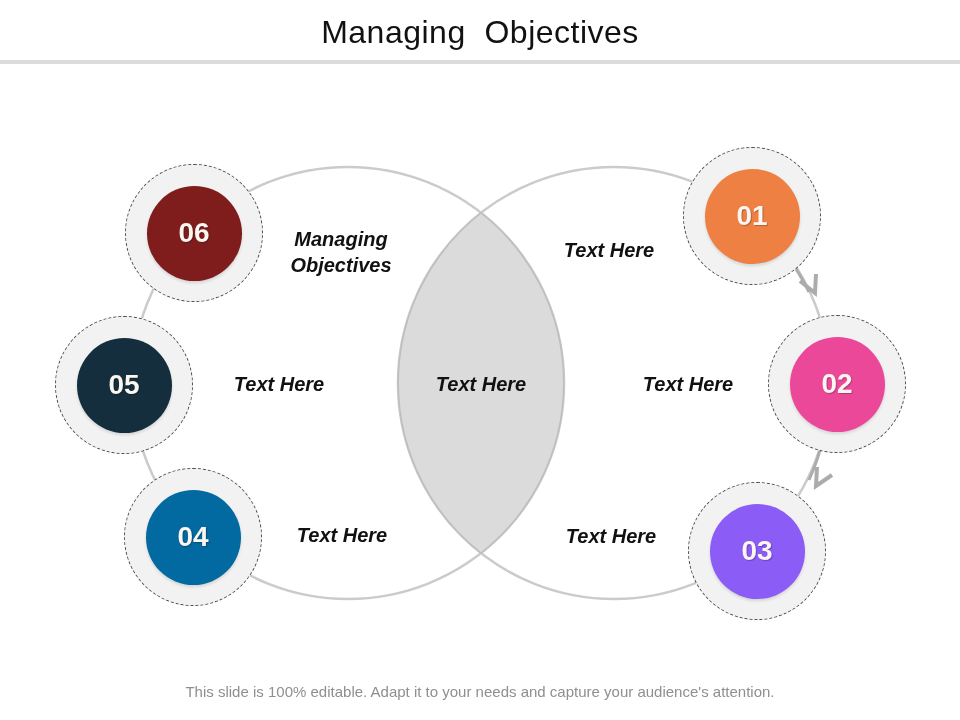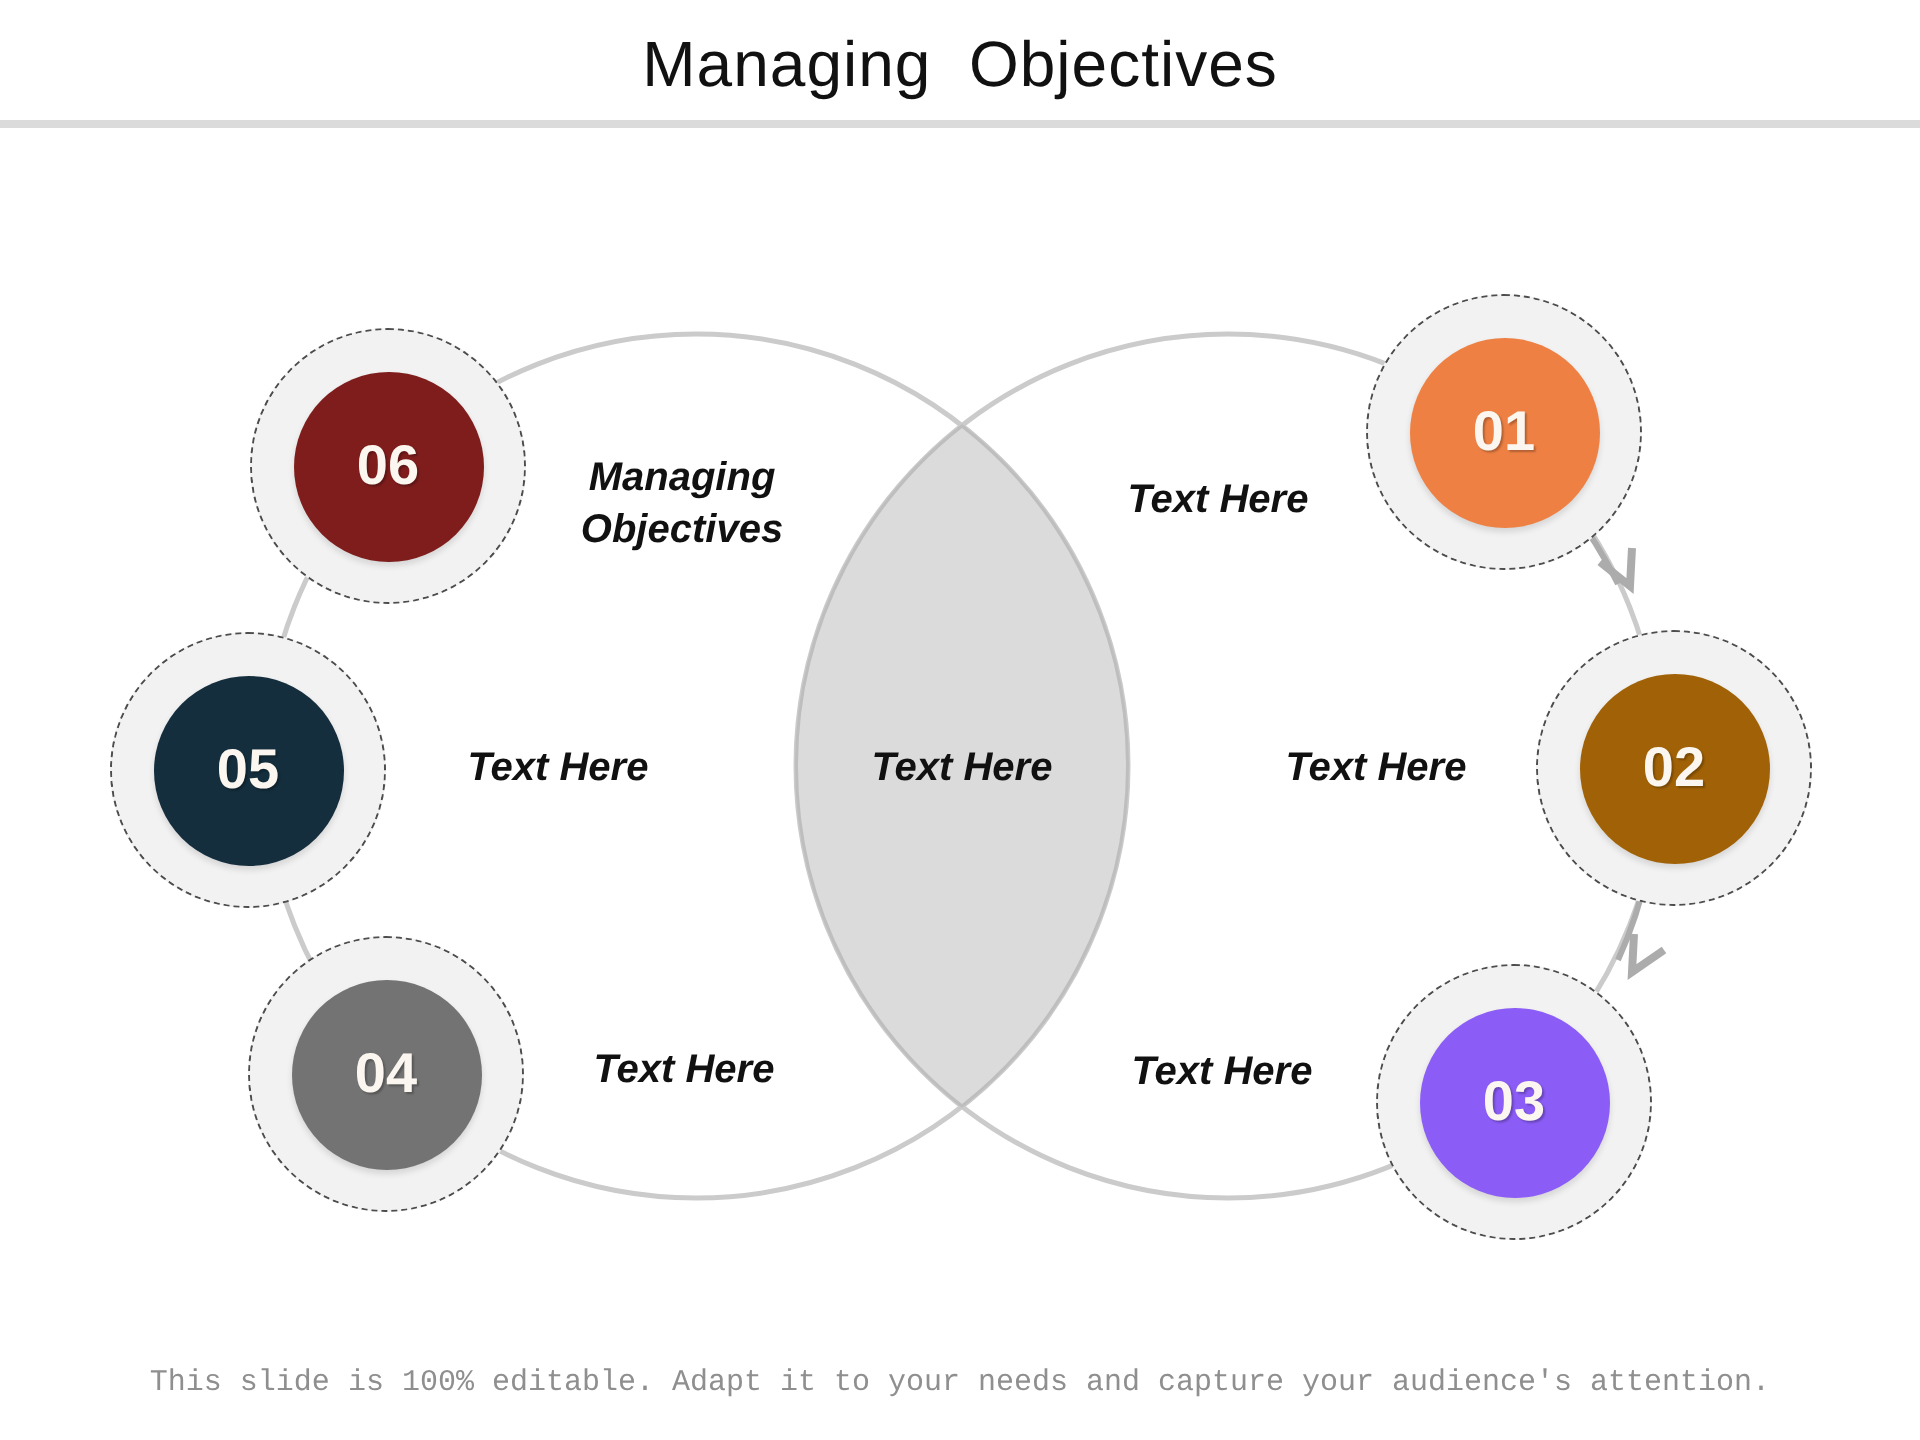--- a/index.html
+++ b/index.html
@@ -28,21 +28,21 @@
     box-shadow:0 2px 3px rgba(0,0,0,.12);
   }
   .text-label{
     position:absolute;transform:translate(-50%,-50%);
     font-size:20px;font-weight:bold;font-style:italic;color:#111;
     white-space:nowrap;text-align:center;line-height:1.3;
   }
   .text-label.wrap{white-space:normal;width:140px;}
   .slide-footer{
     position:absolute;top:683px;left:0;width:960px;text-align:center;
-    font-size:15px;color:#8F8F8F;font-family:Liberation Mono, monospace;
+    font-size:15px;color:#8F8F8F;
   }
 </style>
 </head>
 <body>
 
 <div class="slide-title">Managing  Objectives</div>
 <div class="title-rule"></div>
 
 <svg class="diagram-svg" width="960" height="720" viewBox="0 0 960 720">
 
@@ -57,31 +57,31 @@
   <path d="M 824 434 A 216 216 0 0 1 809 480" fill="none" stroke="#ACACAC" stroke-width="3"></path>
   <polyline points="832,475 816,486 817,467" fill="none" stroke="#ACACAC" stroke-width="4"></polyline>
 </svg>
 
 <div class="node" style="left:683px;top:147px">
   <div class="node-circle" style="background: rgb(238, 128, 68); justify-content: center;">
     <span>01</span>
   </div>
 </div>
 <div class="node" style="left:768px;top:315px">
-  <div class="node-circle" style="background: #a16207;">
+  <div class="node-circle" style="background: #ec4899;">
     <span>02</span>
   </div>
 </div>
 <div class="node" style="left:688px;top:482px">
   <div class="node-circle" style="background: #8b5cf6;">
     <span>03</span>
   </div>
 </div>
 <div class="node" style="left:124px;top:468px">
-  <div class="node-circle" style="background: #737373;">
+  <div class="node-circle" style="background: #0369a1;">
     <span>04</span>
   </div>
 </div>
 <div class="node" style="left:55px;top:316px">
   <div class="node-circle" style="background: rgb(20, 46, 61);">
     <span>05</span>
   </div>
 </div>
 <div class="node" style="left:125px;top:164px">
   <div class="node-circle" style="background: #7f1d1d;">

